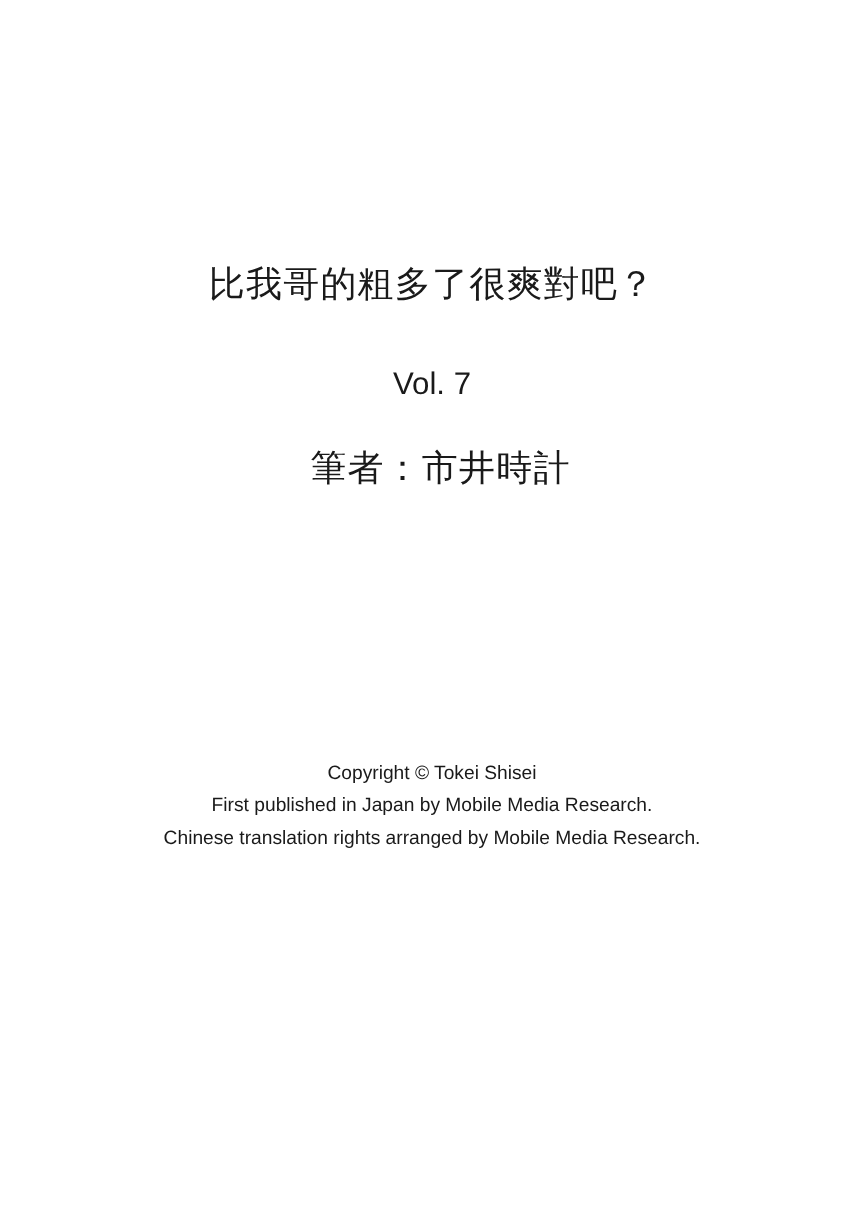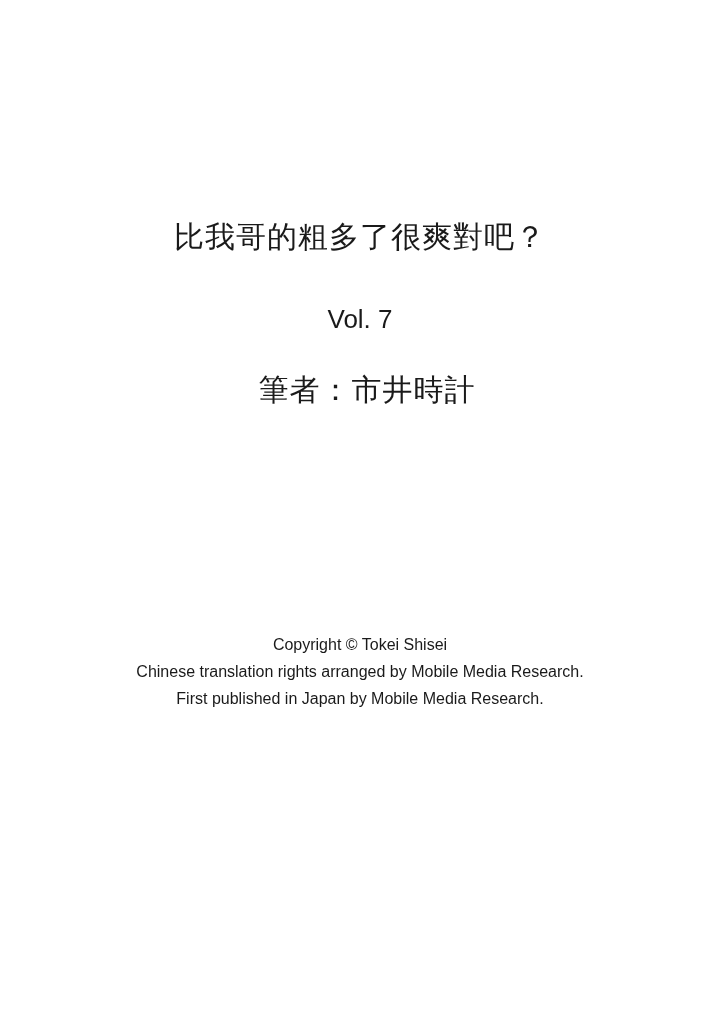--- a/index.html
+++ b/index.html
@@ -66,17 +66,17 @@
 
 
   <div class="centered subtitle">比我哥的粗多了很爽對吧？</div>
 
   <div class="centered volume">Vol. 7</div>
 
   <div class="centered author">筆者：市井時計</div>
 
   <div class="centered copyright">
     <div>Copyright © Tokei Shisei</div>
+    <div>First published in Japan by Mobile Media Research.</div>
     <div>Chinese translation rights arranged by Mobile Media Research.</div>
-    <div>First published in Japan by Mobile Media Research.</div>
   </div>
 
 </div>
 
 </body></html>

